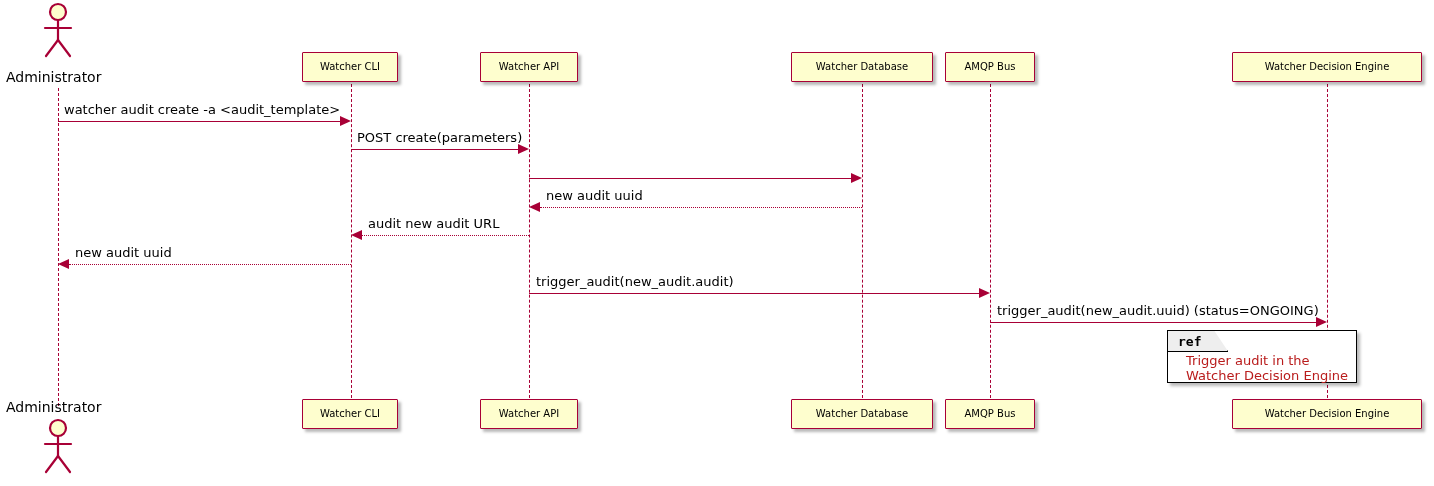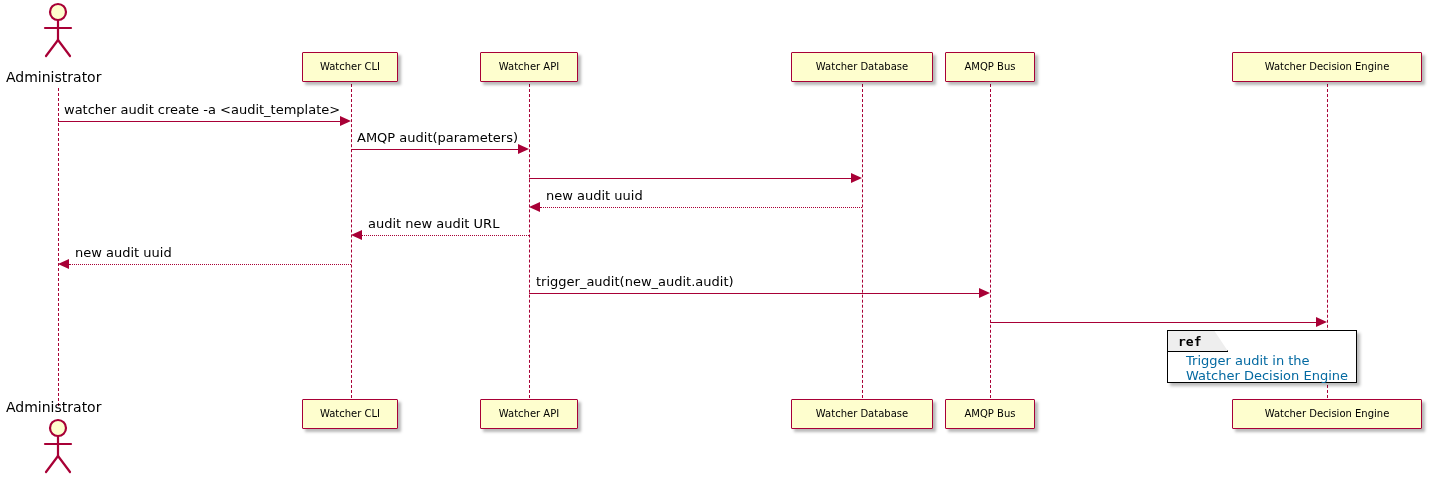--- a/index.html
+++ b/index.html
@@ -111,21 +111,21 @@
     align-items: center;
     padding: 0 26px 0 10px;
     clip-path: polygon(0 0, calc(100% - 14px) 0, 100% 100%, 0 100%);
     line-height: 1;
   }
   .ref-body {
     position: absolute;
     left: 18px;
     top: 22px;
     font-size: 13px;
-    color: #0369a1;
+    color: #b91c1c;
     line-height: 17px;
     white-space: pre;
   }
 </style>
 </head>
 <body>
 
 <div id="diagram">
 
   <div class="lifeline" style="left:58px; top:88px; height:318px;"></div>
@@ -165,21 +165,21 @@
   </div>
 
   <div class="participant" style="left:1232px; top:52px; width:190px; height:30px;">
     <span>Watcher Decision Engine</span>
   </div>
 
   <div class="msg-label" style="left:64px; top:103px;">watcher audit create -a &lt;audit_template&gt;</div>
   <div class="msg-line" style="left:58px; top:121px; width:283px;"></div>
   <div class="arrowhead right" style="left:340px; top:116px;"></div>
 
-  <div class="msg-label" style="left:357px; top:131px;">AMQP audit(parameters)</div>
+  <div class="msg-label" style="left:357px; top:131px;">POST create(parameters)</div>
   <div class="msg-line" style="left:351px; top:149px; width:168px;"></div>
   <div class="arrowhead right" style="left:518px; top:144px;"></div>
 
   <div class="msg-line" style="left:529px; top:178px; width:323px;"></div>
   <div class="arrowhead right" style="left:851px; top:173px;"></div>
 
   <div class="msg-label" style="left:546px; top:189px;">new audit uuid</div>
   <div class="msg-line dotted" style="left:540px; top:207px; width:322px;"></div>
   <div class="arrowhead left" style="left:529px; top:202px;"></div>
 
@@ -188,20 +188,21 @@
   <div class="arrowhead left" style="left:351px; top:230px;"></div>
 
   <div class="msg-label" style="left:75px; top:246px;">new audit uuid</div>
   <div class="msg-line dotted" style="left:69px; top:264px; width:282px;"></div>
   <div class="arrowhead left" style="left:58px; top:259px;"></div>
 
   <div class="msg-label" style="left:536px; top:275px;">trigger_audit(new_audit.audit)</div>
   <div class="msg-line" style="left:529px; top:293px; width:451px;"></div>
   <div class="arrowhead right" style="left:979px; top:288px;"></div>
 
+  <div class="msg-label" style="left:997px; top:304px;">trigger_audit(new_audit.uuid) (status=ONGOING)</div>
   <div class="msg-line" style="left:990px; top:322px; width:327px;"></div>
   <div class="arrowhead right" style="left:1316px; top:317px;"></div>
 
   <div class="ref-box" style="left:1167px; top:330px; width:190px; height:53px;">
     <div class="ref-tab">ref</div>
     <div class="ref-body" style="top:21px;">Trigger audit in the</div>
     <div class="ref-body" style="top:36px;">Watcher Decision Engine</div>
   </div>
 
   <div class="actor-label" style="left:6px; top:400px;">Administrator</div>

